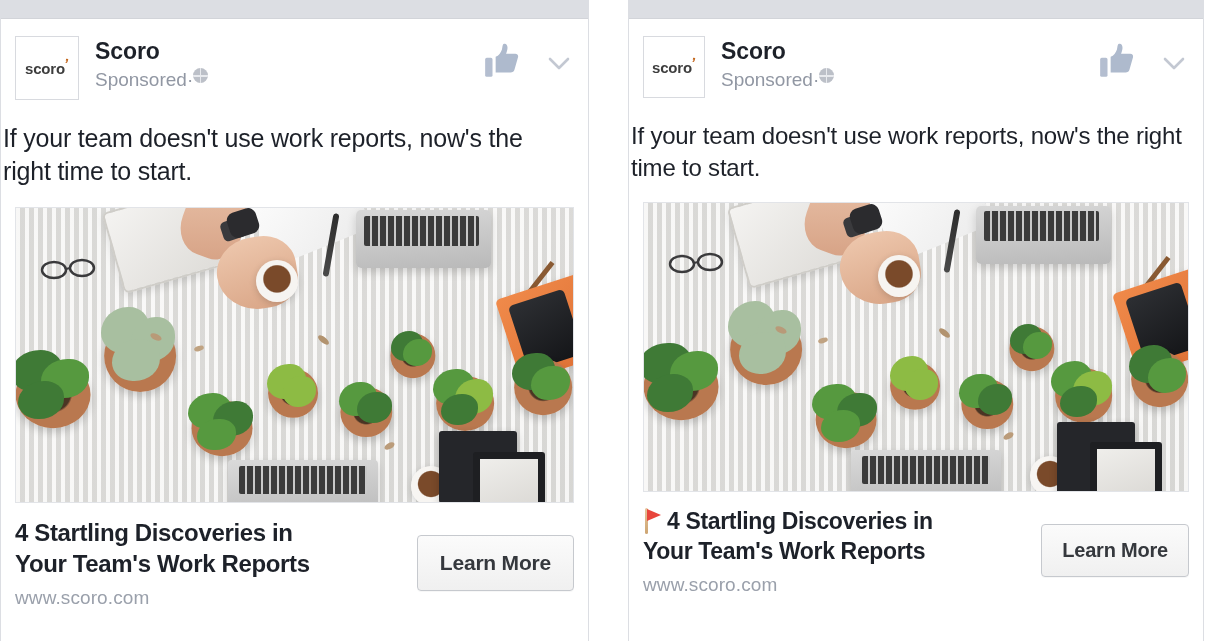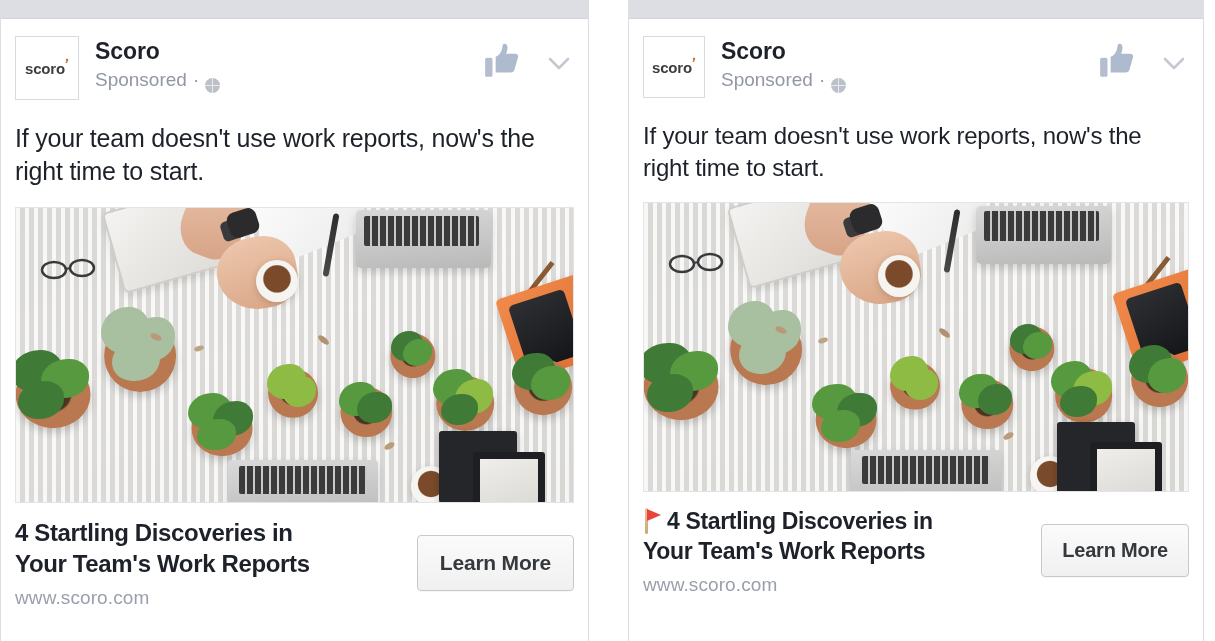--- a/index.html
+++ b/index.html
@@ -89,22 +89,21 @@
     color: #1d2129;
     line-height: 1.15;
     letter-spacing: -0.1px;
   }
   .brand-sub {
     font-size: 19px;
     color: #9197a3;
     line-height: 1.3;
     margin-top: 4px;
     display: flex;
-    align-items: flex-end;
-    gap: 6px;
+    align-items: flex-start;
     white-space: nowrap;
   }
   .sep-dot { color: #9197a3; font-size: 19px; }
 
   .globe-icon {
     display: inline-block;
     width: 15px;
     height: 15px;
     border-radius: 50%;
     background: #bcc0c8;
@@ -135,21 +134,21 @@
     align-items: flex-start;
     gap: 20px;
     padding-top: 4px;
     flex: none;
   }
   .thumb-icon { width: 42px; height: 42px; flex: none; }
   .chevron-icon { width: 30px; height: 30px; margin-top: 8px; flex: none; }
 
   
   .ad-copy {
-    padding: 22px 14px 0 14px;
+    padding: 22px 14px 0 2px;
     font-size: 25px;
     line-height: 1.33;
     color: #1d2129;
     letter-spacing: -0.2px;
   }
   .right .ad-copy { font-size: 24px; }
 
   
   .ad-photo-wrap {
     margin: 18px 14px 0 14px;

